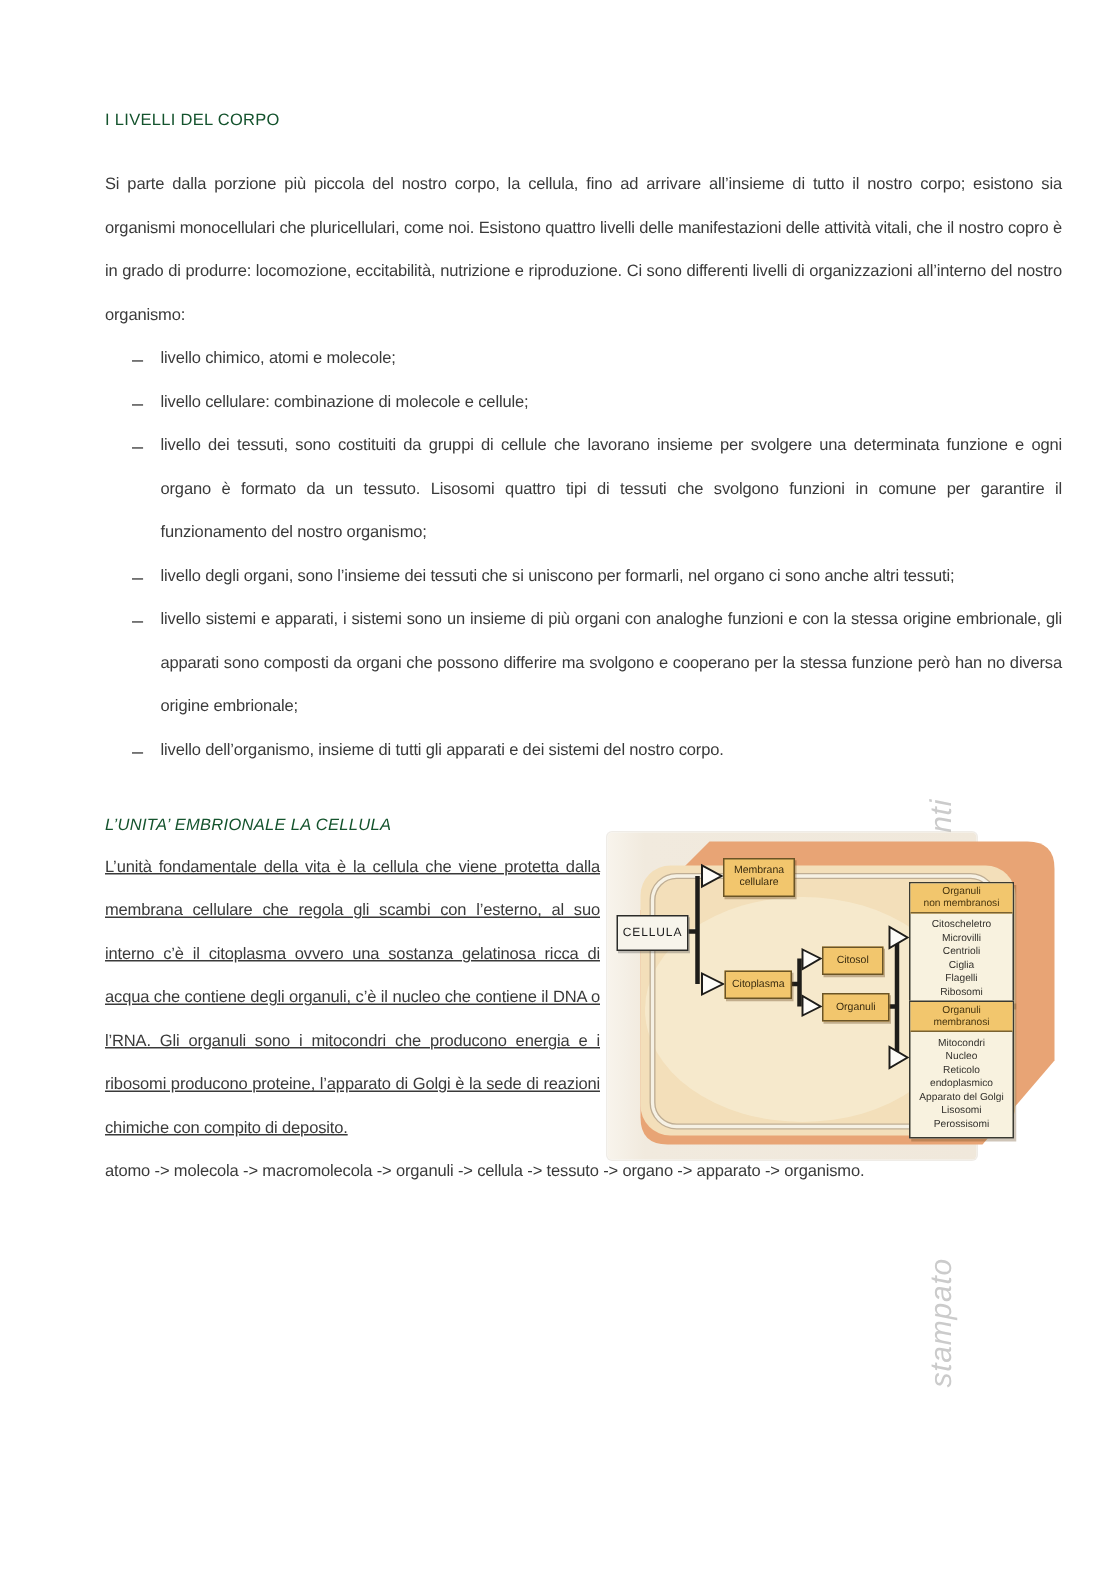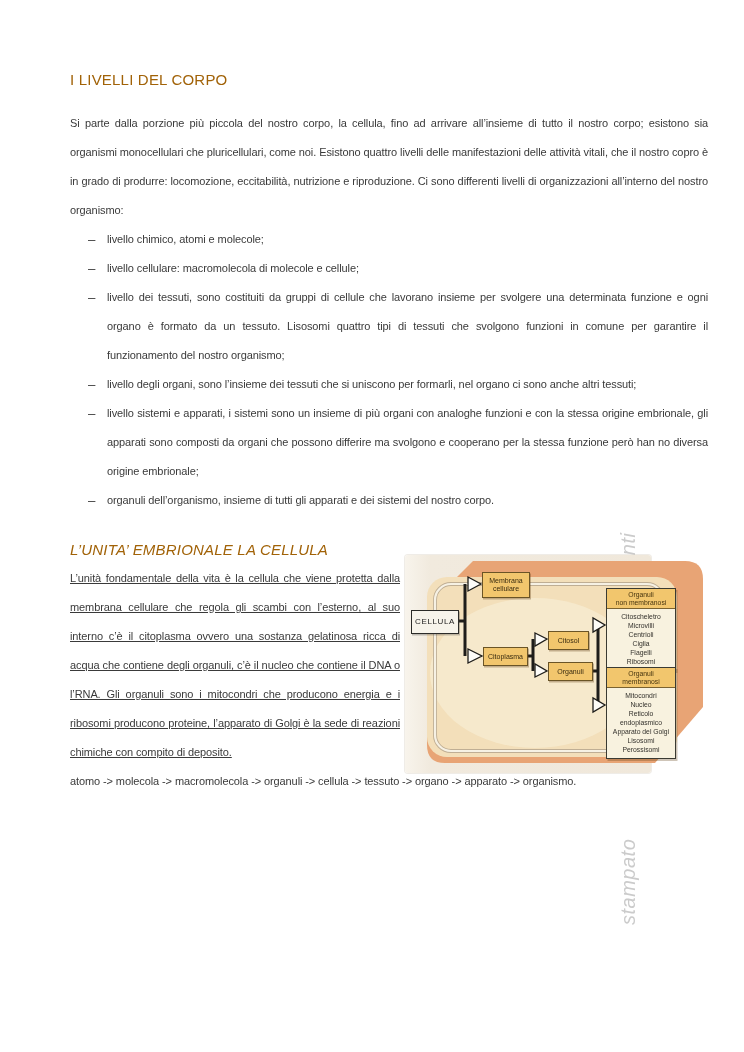--- a/index.html
+++ b/index.html
@@ -3,21 +3,21 @@
 <meta charset="utf-8">
 <style>
   html,body { margin:0; padding:0; background:#ffffff; }
   .page {
     position:relative; width:744px; height:1052px; background:#ffffff;
     font-family:"Liberation Sans", sans-serif; overflow:hidden;
   }
   .content { position:relative; z-index:1; padding:72px 36px 0 70px; }
 
   .heading {
-    color:#a16207; font-size:15px; font-weight:400; letter-spacing:.2px;
+    color:#14532d; font-size:11px; font-weight:400; letter-spacing:.2px;
     margin:0; line-height:16px;
   }
   .h1 { margin-bottom:21px; }
   .h2 { margin-top:27px; margin-bottom:6px;font-style:italic; }
 
   .body-text {
     color:#3a3a3a; font-size:11px; letter-spacing:-0.1px;
     line-height:29px; text-align:justify; margin:0;
   }
 
@@ -93,37 +93,37 @@
 
     <p class="body-text">Si parte dalla porzione più piccola del nostro corpo, la cellula, fino ad arrivare all’insieme di tutto il nostro corpo; esistono sia organismi monocellulari che pluricellulari, come noi. Esistono quattro livelli delle manifestazioni delle attività vitali, che il nostro copro è in grado di produrre: locomozione, eccitabilità, nutrizione e riproduzione. Ci sono differenti livelli di organizzazioni all’interno del nostro organismo:</p>
 
     <div class="bullets">
       <div class="bullet">
         <span class="dash">–</span>
         <span class="btxt body-text">livello chimico, atomi e molecole;</span>
       </div>
       <div class="bullet">
         <span class="dash">–</span>
-        <span class="btxt body-text">livello cellulare: macromolecola di molecole e cellule;</span>
+        <span class="btxt body-text">livello cellulare: combinazione di molecole e cellule;</span>
       </div>
       <div class="bullet">
         <span class="dash">–</span>
         <span class="btxt body-text">livello dei tessuti, sono costituiti da gruppi di cellule che lavorano insieme per svolgere una determinata funzione e ogni organo è formato da un tessuto. Lisosomi quattro tipi di tessuti che svolgono funzioni in comune per garantire il funzionamento del nostro organismo;</span>
       </div>
       <div class="bullet">
         <span class="dash">–</span>
         <span class="btxt body-text">livello degli organi, sono l’insieme dei tessuti che si uniscono per formarli, nel organo ci sono anche altri tessuti;</span>
       </div>
       <div class="bullet">
         <span class="dash">–</span>
         <span class="btxt body-text">livello sistemi e apparati, i sistemi sono un insieme di più organi con analoghe funzioni e con la stessa origine embrionale, gli apparati sono composti da organi che possono differire ma svolgono e cooperano per la stessa funzione però han no diversa origine embrionale;</span>
       </div>
       <div class="bullet">
         <span class="dash">–</span>
-        <span class="btxt body-text">organuli dell’organismo, insieme di tutti gli apparati e dei sistemi del nostro corpo.</span>
+        <span class="btxt body-text">livello dell’organismo, insieme di tutti gli apparati e dei sistemi del nostro corpo.</span>
       </div>
     </div>
 
     <h2 class="heading h2">L’UNITA’ EMBRIONALE LA CELLULA</h2>
 
     <div class="sec2">
       <p class="body-text sec2-text">L’unità fondamentale della vita è la cellula che viene protetta dalla membrana cellulare che regola gli scambi con l’esterno, al suo interno c’è il citoplasma ovvero una sostanza gelatinosa ricca di acqua che contiene degli organuli, c’è il nucleo che contiene il DNA o l’RNA. Gli organuli sono i mitocondri che producono energia e i ribosomi producono proteine, l’apparato di Golgi è la sede di reazioni chimiche con compito di deposito.</p>
 
       <div class="photo">
         <svg width="307" height="218" viewBox="0 0 307 218">

